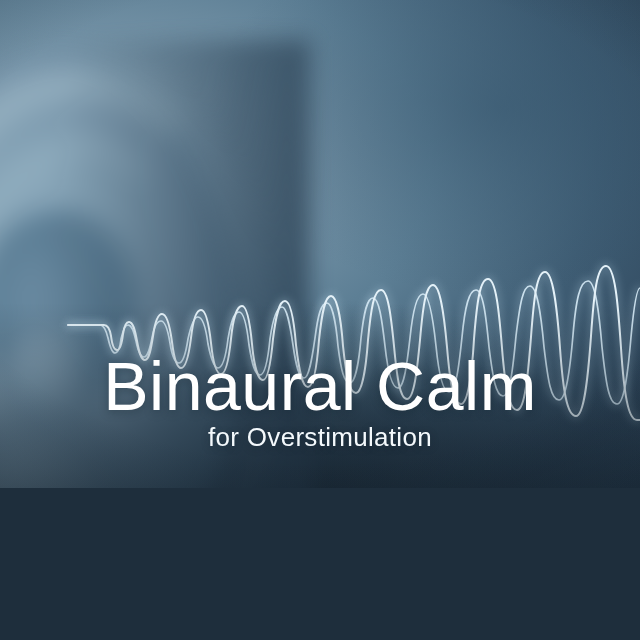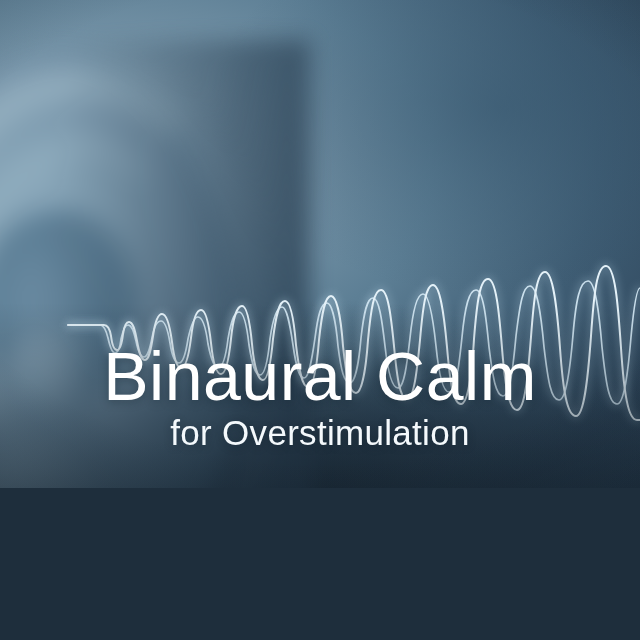--- a/index.html
+++ b/index.html
@@ -157,21 +157,21 @@
     color: #ffffff;
     font-size: 68px;
     line-height: 0.96;
     font-weight: 300;
     letter-spacing: 0.5px;
     text-shadow: 0 2px 10px rgba(10,22,32,0.35);
   }
   .subtitle {
     display: block;
     color: #f4f9fc;
-    font-size: 35px;
+    font-size: 26px;
     line-height: 1.1;
     font-weight: 300;
     letter-spacing: 0.3px;
     margin-top: 4px;
     text-shadow: 0 2px 8px rgba(10,22,32,0.30);
   }
 </style>
 </head>
 <body>
 

